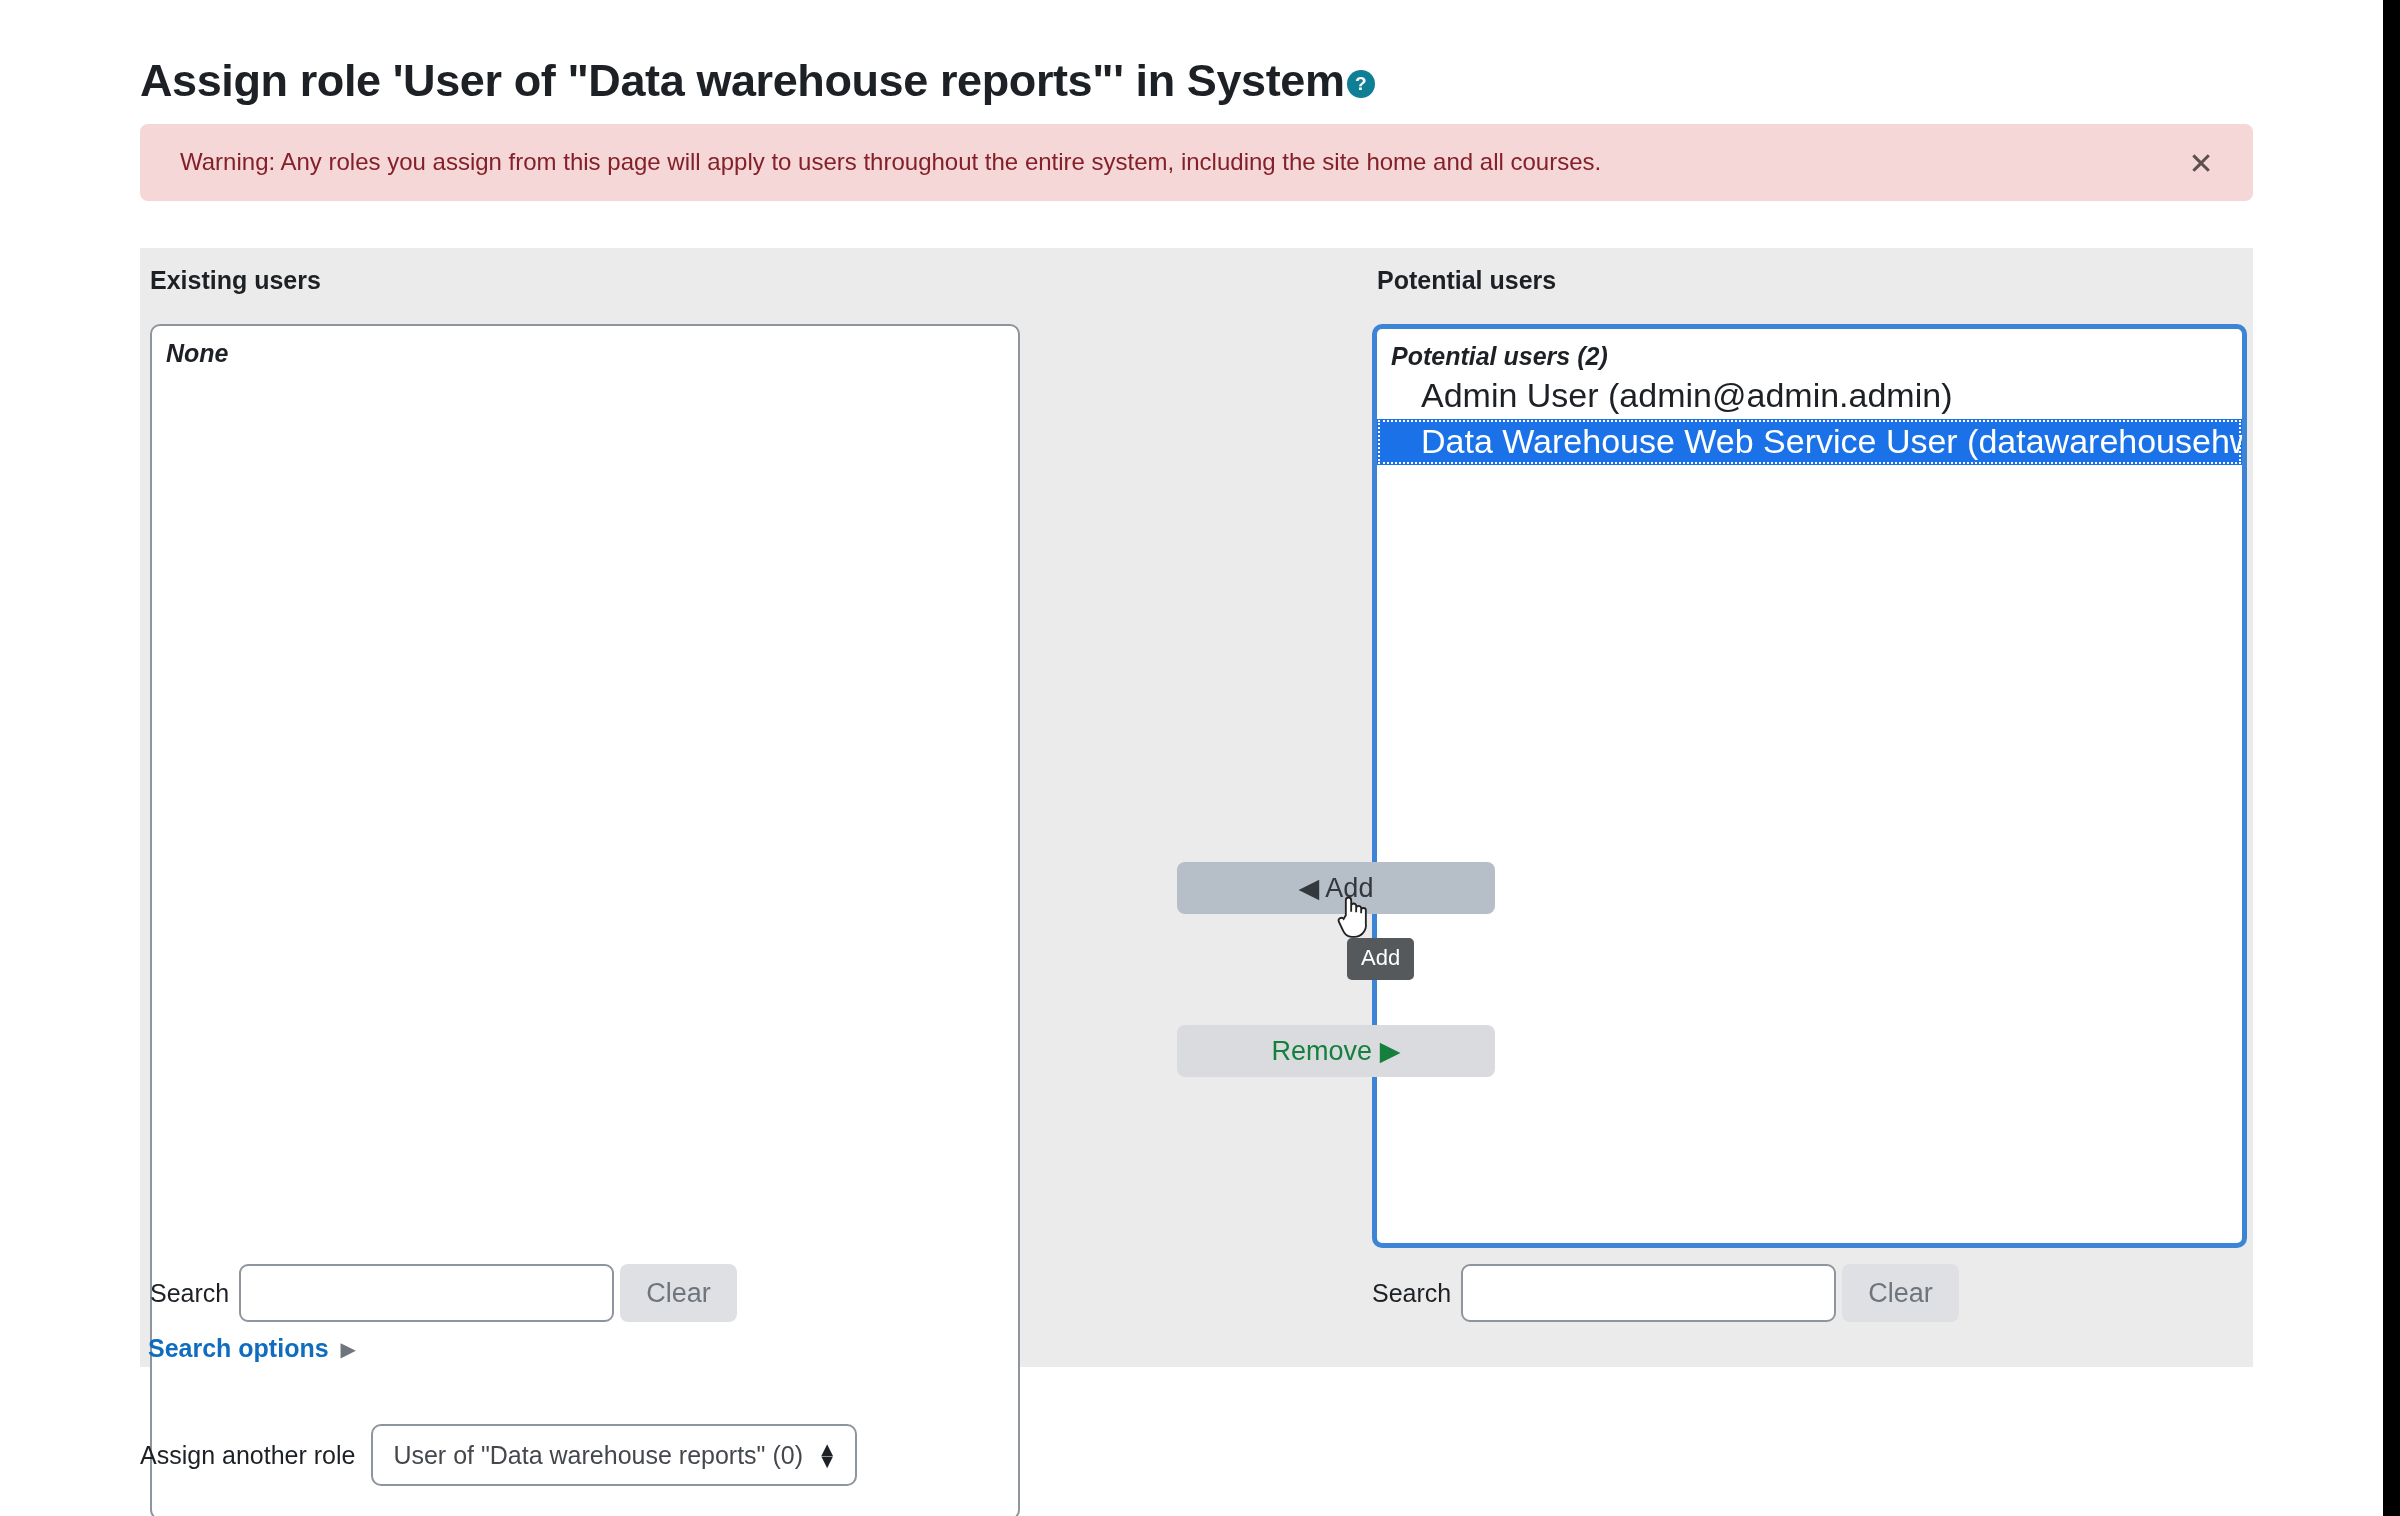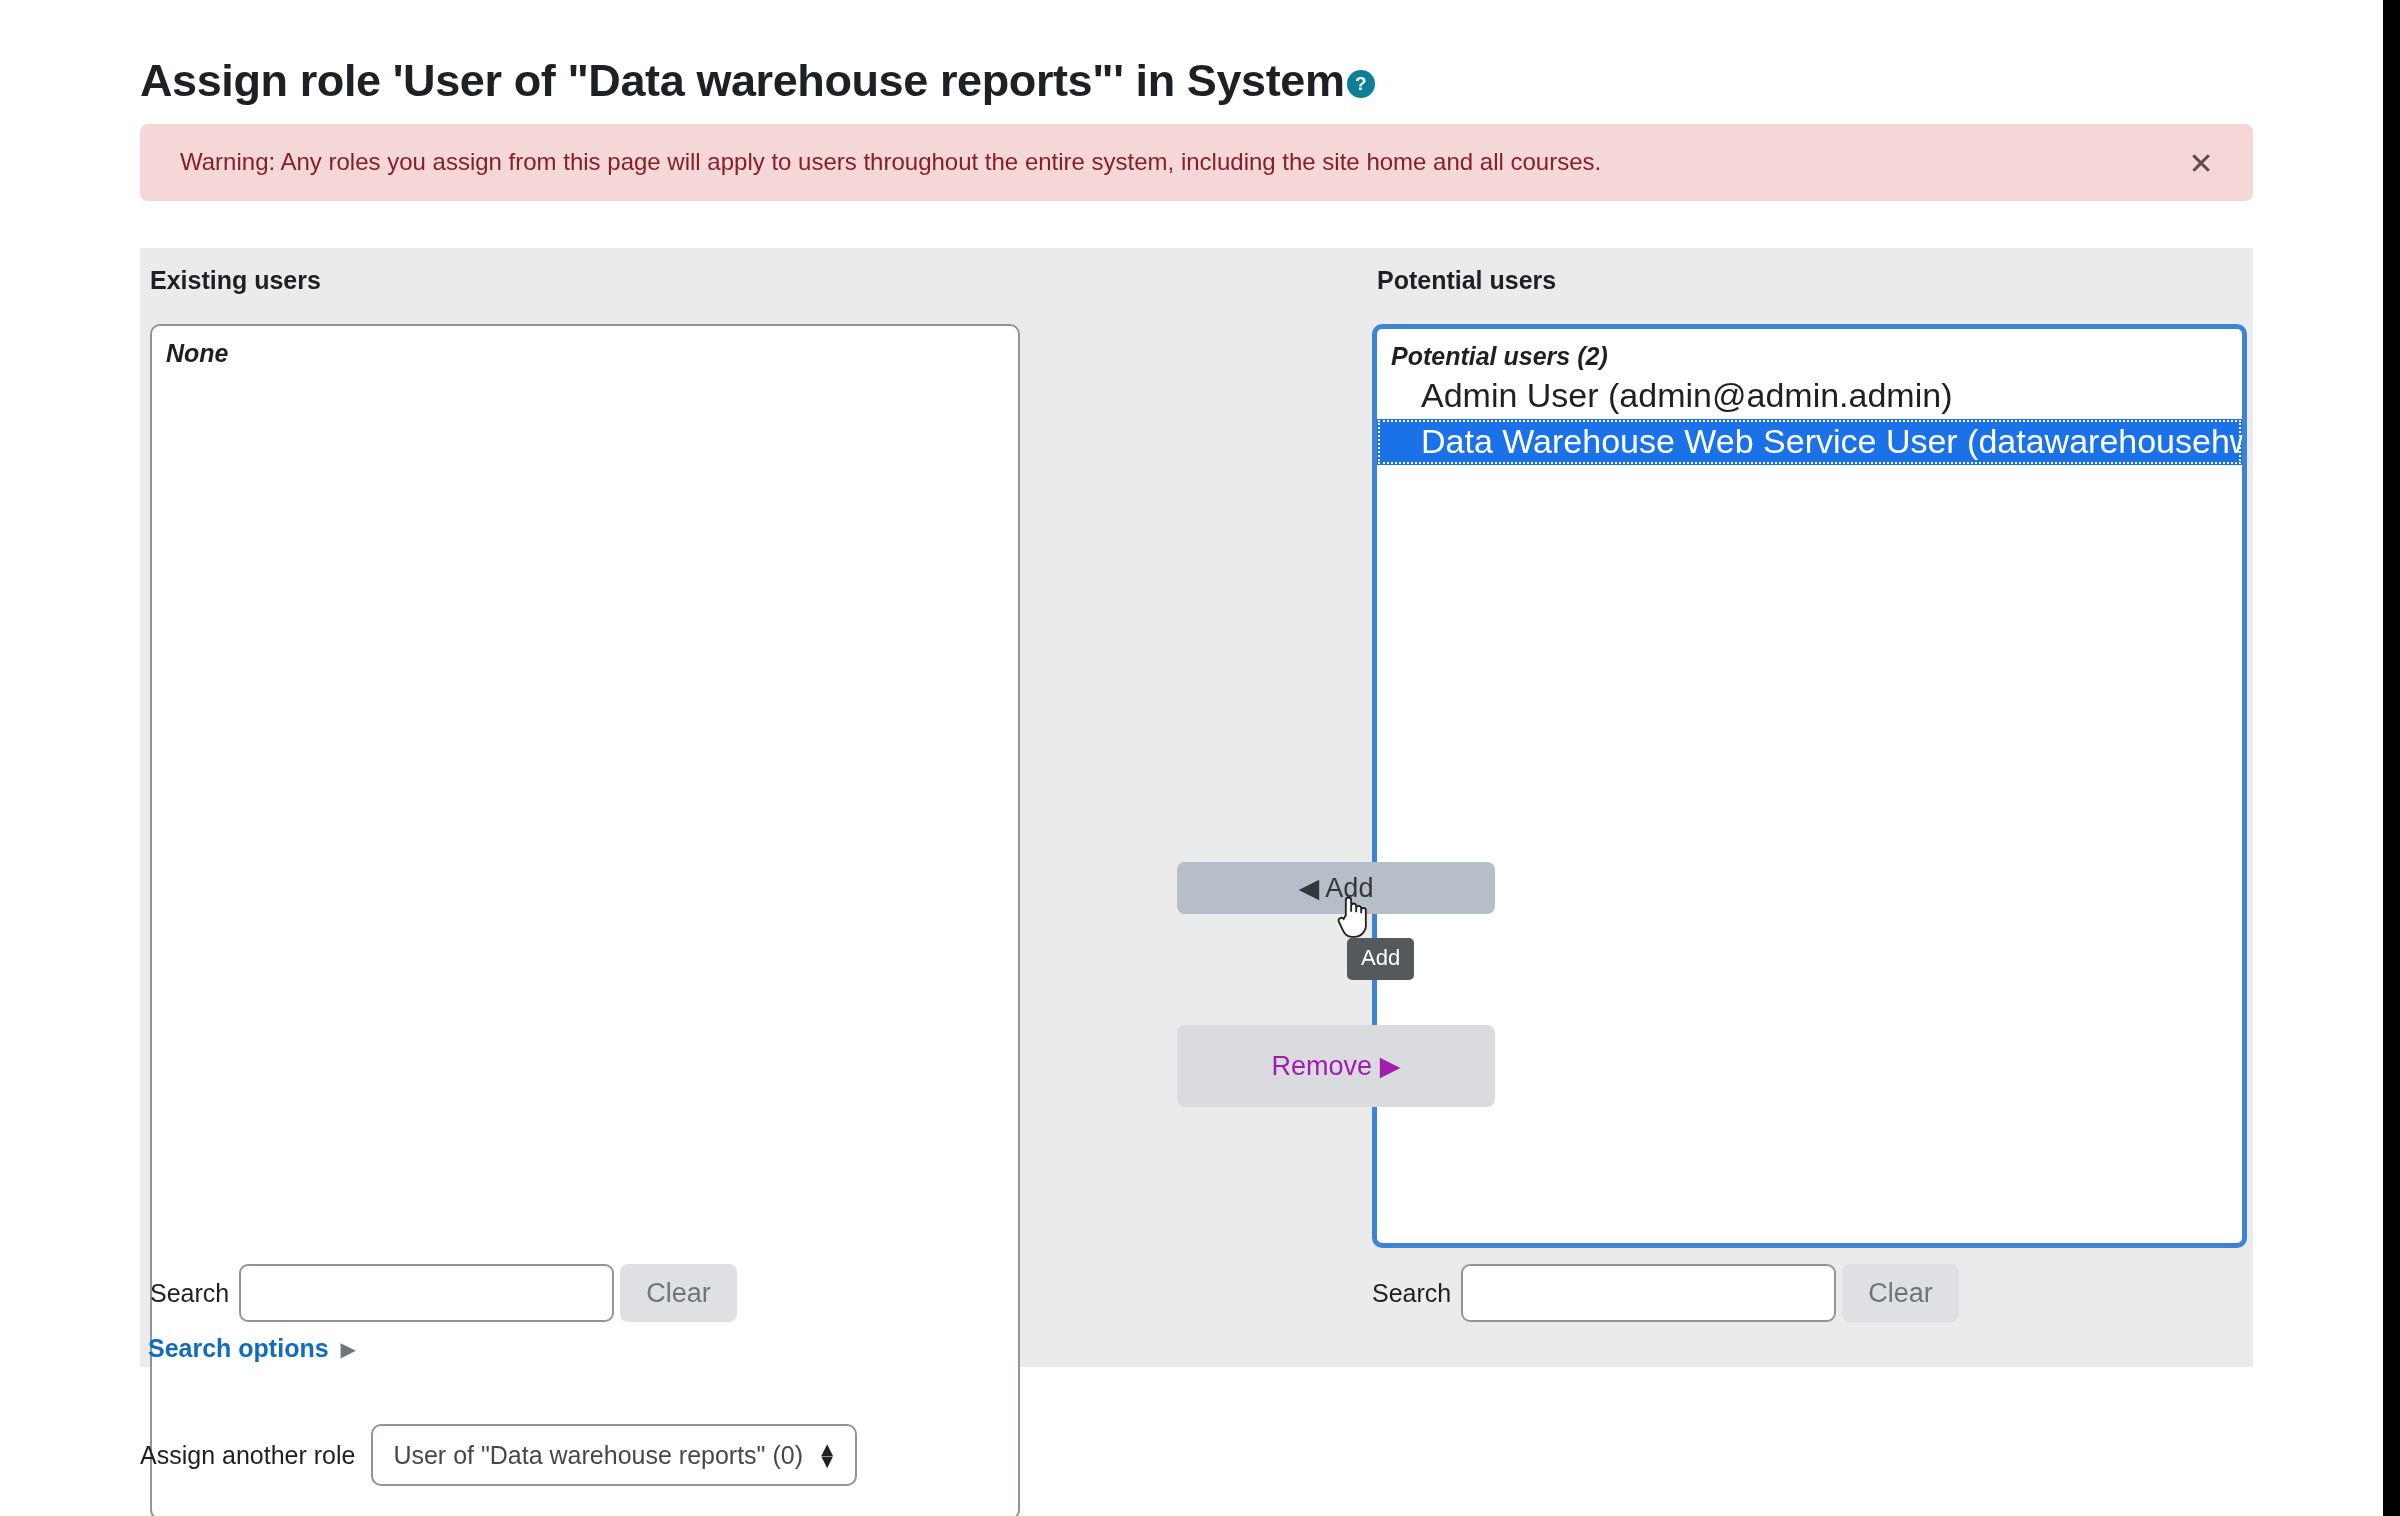--- a/index.html
+++ b/index.html
@@ -177,23 +177,23 @@
     top: 614px;
     width: 318px;
     height: 52px;
     background: #b6bec8;
     color: #33383d;
   }
   .btn-remove {
     left: 1037px;
     top: 777px;
     width: 318px;
-    height: 82px;
+    height: 52px;
     background: #d9dbde;
-    color: #a21caf;
+    color: #15803d;
     cursor: default;
   }
   .tooltip {
     position: absolute;
     left: 1207px;
     top: 690px;
     background: #55595c;
     color: #ffffff;
     font-size: 22px;
     padding: 7px 14px 9px 14px;

